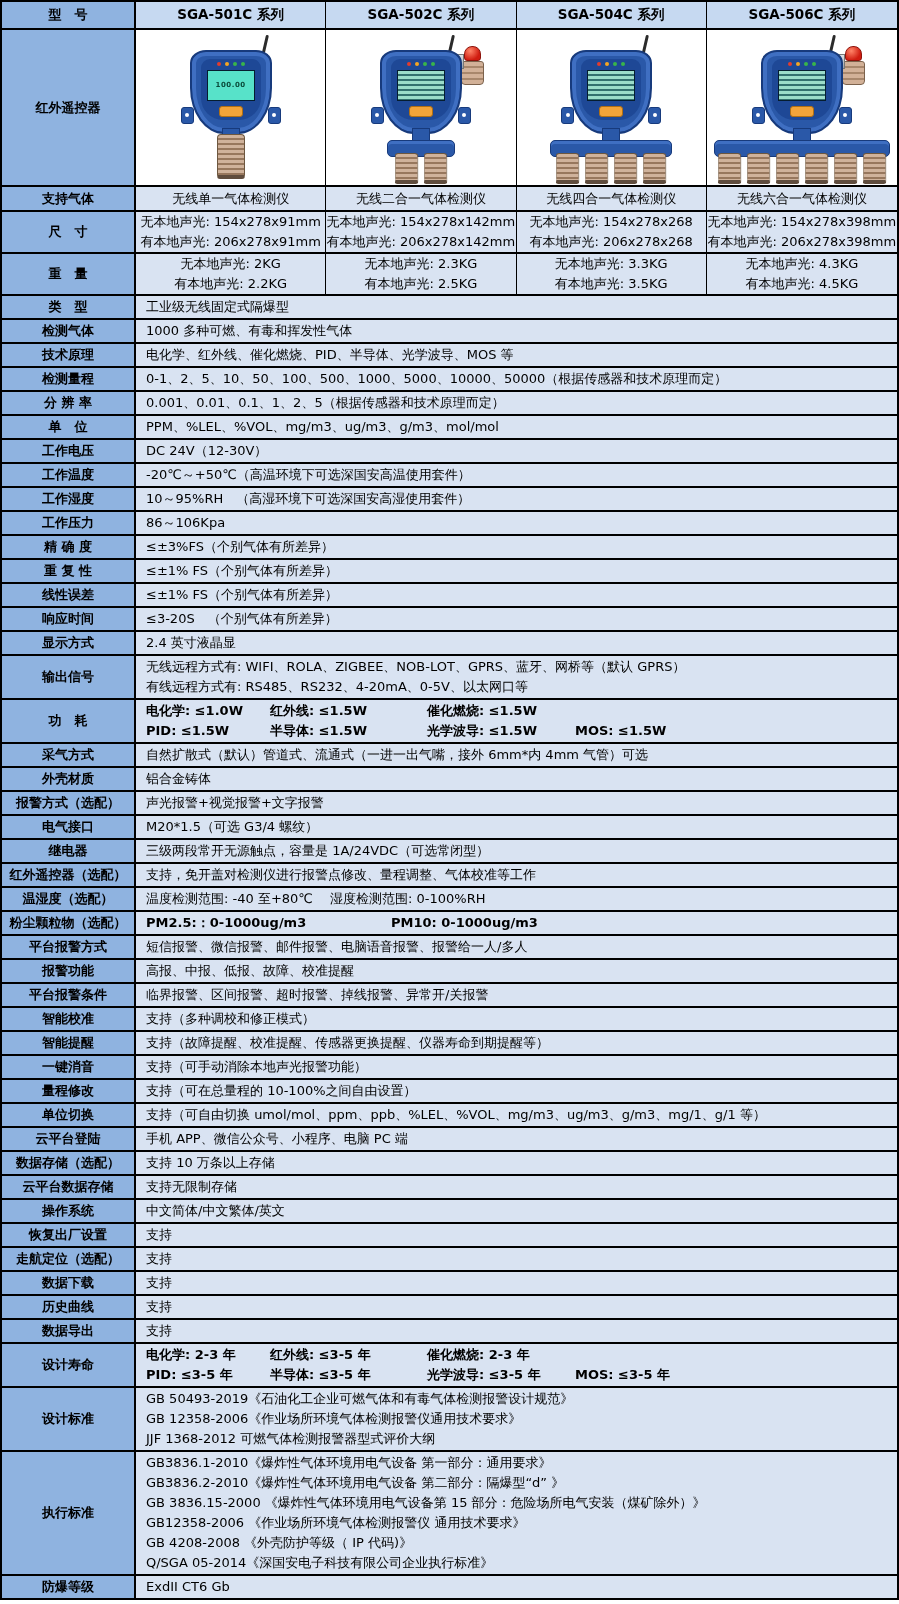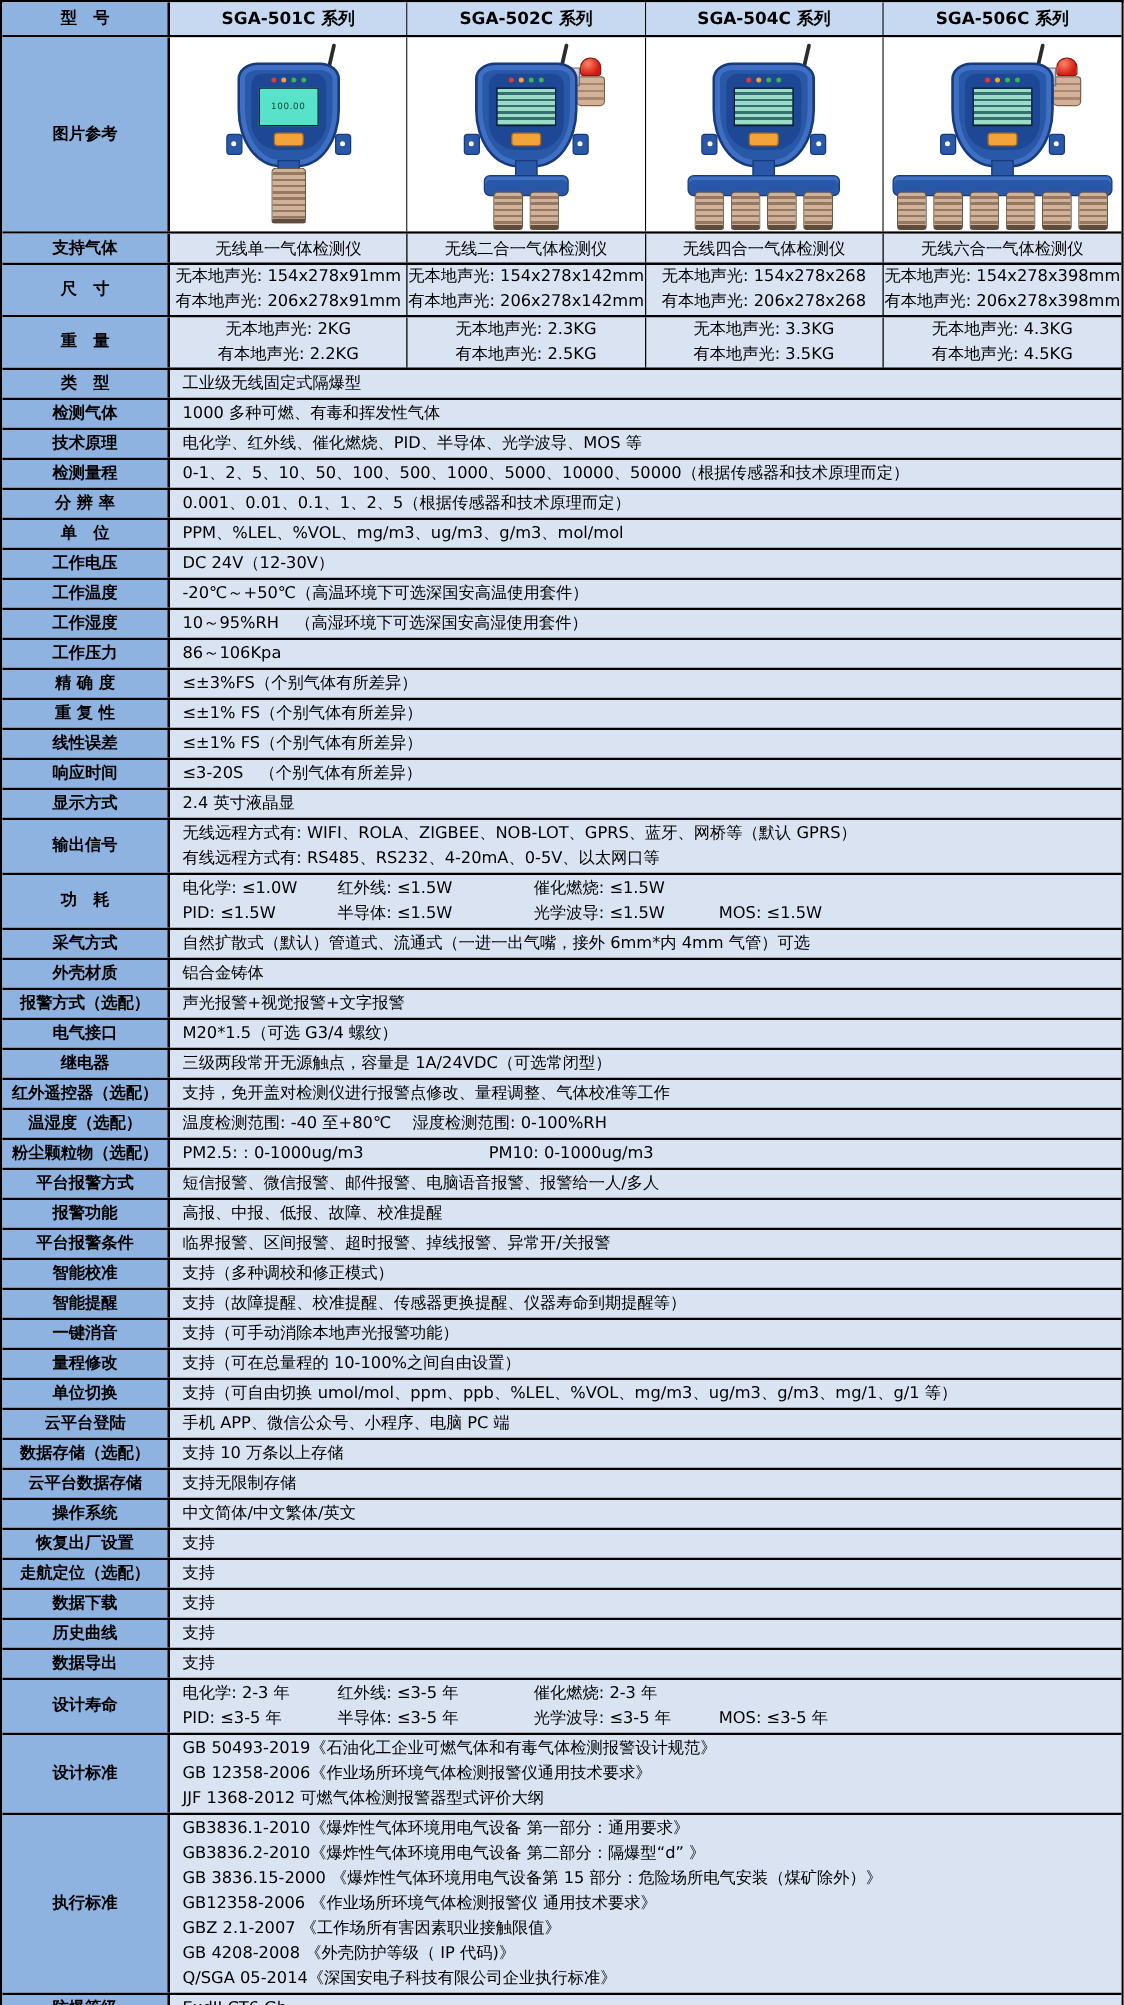--- a/index.html
+++ b/index.html
@@ -13,41 +13,41 @@
   .label-cell{background:#8FB3E0;border-right:2px solid #000;display:flex;align-items:center;justify-content:center;
     font-weight:bold;font-size:13px;text-align:center;padding:0 4px;line-height:16px;}
   .model-cell{background:#C6D9F1;display:flex;align-items:center;justify-content:center;font-weight:bold;font-size:13.5px;}
   .header-row{height:26px;}
   .image-row{height:155px;}
   .image-cell{background:#fff;display:flex;align-items:center;justify-content:center;}
   .center-cell{display:flex;flex-direction:column;align-items:center;justify-content:center;font-size:13px;}
   .gas-row{height:23px;}
   .value-cell{background:#D9E3F2;padding:1px 0 1px 10px;display:flex;flex-direction:column;justify-content:center;}
   .vline{line-height:20px;font-size:13px;white-space:nowrap;}
-  .gitem{display:inline-block;}
+  .gitem{display:inline-block;font-weight:bold;}
   .g0{width:124px;}
   .g1{width:157px;}
   .g2{width:148px;}
   .sw-line{line-height:20px;font-size:13px;}
   
   .pwrap{position:relative;width:186px;height:148px;}
   .p-antenna{position:absolute;width:3px;background:#2b2b2b;border-radius:2px;transform-origin:bottom center;transform:rotate(13deg);}
   .p-amount{position:absolute;width:9px;height:9px;background:linear-gradient(#d8dbe0,#8e939b);border:1px solid #6a6f77;}
   .p-beacon{position:absolute;}
   .p-bracket{position:absolute;left:-7px;top:8px;width:8px;height:13px;background:linear-gradient(#dfe2e6,#9aa0a8);border:1px solid #777;}
   .p-dome{width:15px;height:13px;margin-left:3px;background:radial-gradient(circle at 35% 30%,#ff8468,#d01c10 70%);border-radius:8px 8px 3px 3px;border:1px solid #8e140c;}
   .p-bbody{width:21px;height:22px;background:repeating-linear-gradient(180deg,#d2b198 0 4px,#a8876c 4px 6px);border:1px solid #7c624c;border-radius:3px 3px 4px 4px;}
   .p-body{position:absolute;left:50%;transform:translateX(-50%);width:78px;background:#2a58a8;border:2px solid #173a7c;
     border-radius:16px 16px 34px 34px/13px 13px 46px 46px;box-shadow:inset 0 0 0 4px #3f6fc2;}
   .p-face{position:absolute;left:9px;right:9px;top:7px;bottom:12px;background:#1e4896;border-radius:9px 9px 22px 22px;}
   .p-leds{position:absolute;top:3px;left:50%;transform:translateX(-50%);display:flex;gap:4px;}
   .p-led{width:4px;height:4px;border-radius:50%;}
   .p-screen{position:absolute;top:11px;left:50%;transform:translateX(-50%);width:46px;height:29px;border:1px solid #051d30;
     display:flex;align-items:center;justify-content:center;}
-  .p-screen.teal{background:#57e2c9;color:#0a4a3a;font-size:7px;font-weight:normal;letter-spacing:0.5px;}
+  .p-screen.teal{background:#57e2c9;color:#0a4a3a;font-size:7px;font-weight:bold;letter-spacing:0.5px;}
   .p-screen.multi{background:repeating-linear-gradient(180deg,#9bdcc9 0 3px,#33706e 3px 5px);}
   .p-btn{position:absolute;bottom:3px;left:50%;transform:translateX(-50%);width:22px;height:9px;background:#f2a43a;border-radius:3px;border:1px solid #b06f14;}
   .p-ear{position:absolute;bottom:8px;width:11px;height:15px;background:#2a58a8;border:1px solid #173a7c;border-radius:3px;display:flex;align-items:center;justify-content:center;}
   .p-ear i{width:4px;height:4px;background:#fff;border-radius:50%;}
   .p-stem{position:absolute;left:50%;transform:translateX(-50%);width:16px;background:#2a58a8;border:1px solid #173a7c;}
   .p-manifold{position:absolute;left:50%;transform:translateX(-50%);height:15px;background:#2a58a8;border:1px solid #173a7c;border-radius:5px;box-shadow:inset 0 3px 0 #3f6fc2;}
   .p-sensors{position:absolute;left:50%;transform:translateX(-50%);display:flex;gap:5px;}
   .p-sensor{background:repeating-linear-gradient(180deg,#cfb29b 0 3px,#97775d 3px 5px);border:1px solid #6d573f;border-radius:4px 4px 3px 3px;border-bottom:4px solid #5f4c3d;}
 </style>
 </head>
@@ -55,21 +55,21 @@
 
 <div id="spec-table">
     <div class="row r5 header-row">
       <div class="cell label-cell">型　号</div>
       <div class="cell model-cell">SGA-501C 系列</div>
       <div class="cell model-cell">SGA-502C 系列</div>
       <div class="cell model-cell">SGA-504C 系列</div>
       <div class="cell model-cell">SGA-506C 系列</div>
     </div>
     <div class="row r5 image-row">
-      <div class="cell label-cell">图片参考</div>
+      <div class="cell label-cell">红外遥控器</div>
       <div class="cell image-cell">
         <div class="pwrap">
           <div class="p-antenna" style="left: calc(50% + 26px); top: 0px; height: 40px;"></div>
           <div class="p-amount" style="left: calc(50% + 26px); top: 20px;"></div>
           <div class="p-body" style="top: 16px; height: 80px;">
             <div class="p-face">
               <div class="p-leds">
                 <div class="p-led" style="background: rgb(226, 59, 46);"></div>
                 <div class="p-led" style="background: rgb(245, 166, 35);"></div>
                 <div class="p-led" style="background: rgb(57, 181, 74);"></div>
@@ -512,21 +512,20 @@
         <div class="vline">JJF 1368-2012 可燃气体检测报警器型式评价大纲</div>
       </div>
     </div>
     <div class="row r2">
       <div class="cell label-cell">执行标准</div>
       <div class="cell value-cell">
         <div class="vline">GB3836.1-2010《爆炸性气体环境用电气设备 第一部分：通用要求》</div>
         <div class="vline">GB3836.2-2010《爆炸性气体环境用电气设备 第二部分：隔爆型“d” 》</div>
         <div class="vline">GB 3836.15-2000 《爆炸性气体环境用电气设备第 15 部分：危险场所电气安装（煤矿除外）》</div>
         <div class="vline">GB12358-2006 《作业场所环境气体检测报警仪 通用技术要求》</div>
-        <div class="vline">GBZ 2.1-2007 《工作场所有害因素职业接触限值》</div>
         <div class="vline">GB 4208-2008 《外壳防护等级（ IP 代码)》</div>
         <div class="vline">Q/SGA 05-2014《深国安电子科技有限公司企业执行标准》</div>
       </div>
     </div>
     <div class="row r2">
       <div class="cell label-cell">防爆等级</div>
       <div class="cell value-cell">
         <div class="vline">ExdII CT6 Gb</div>
       </div>
     </div>

